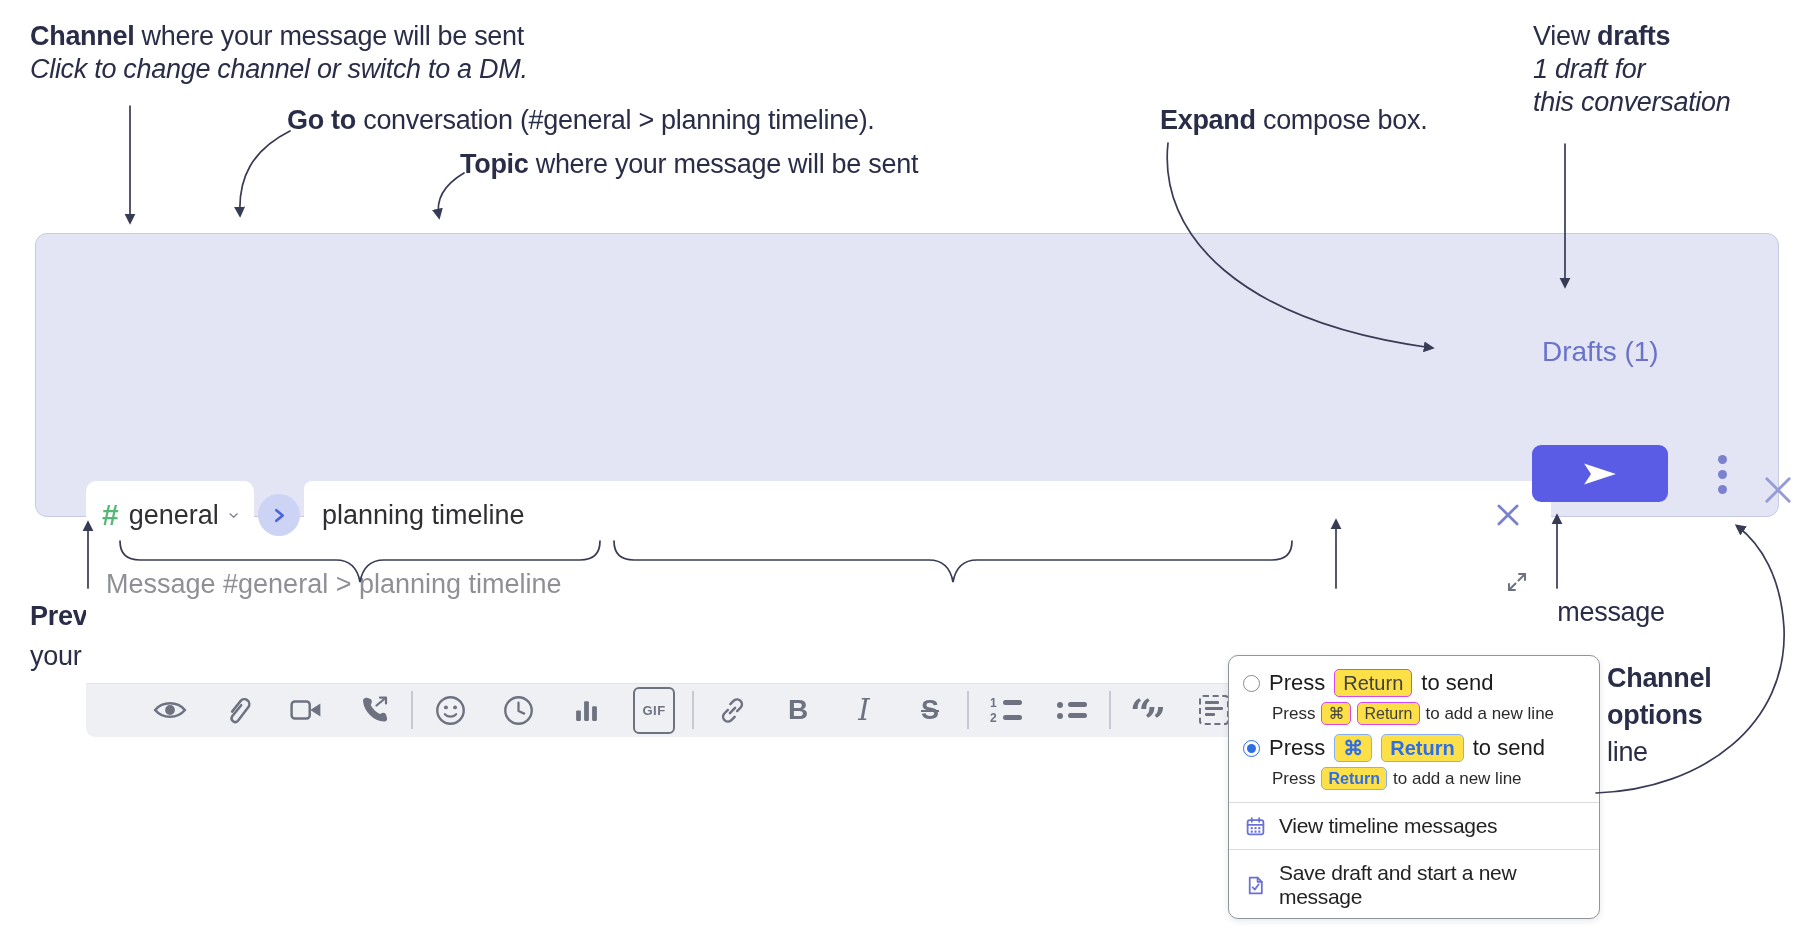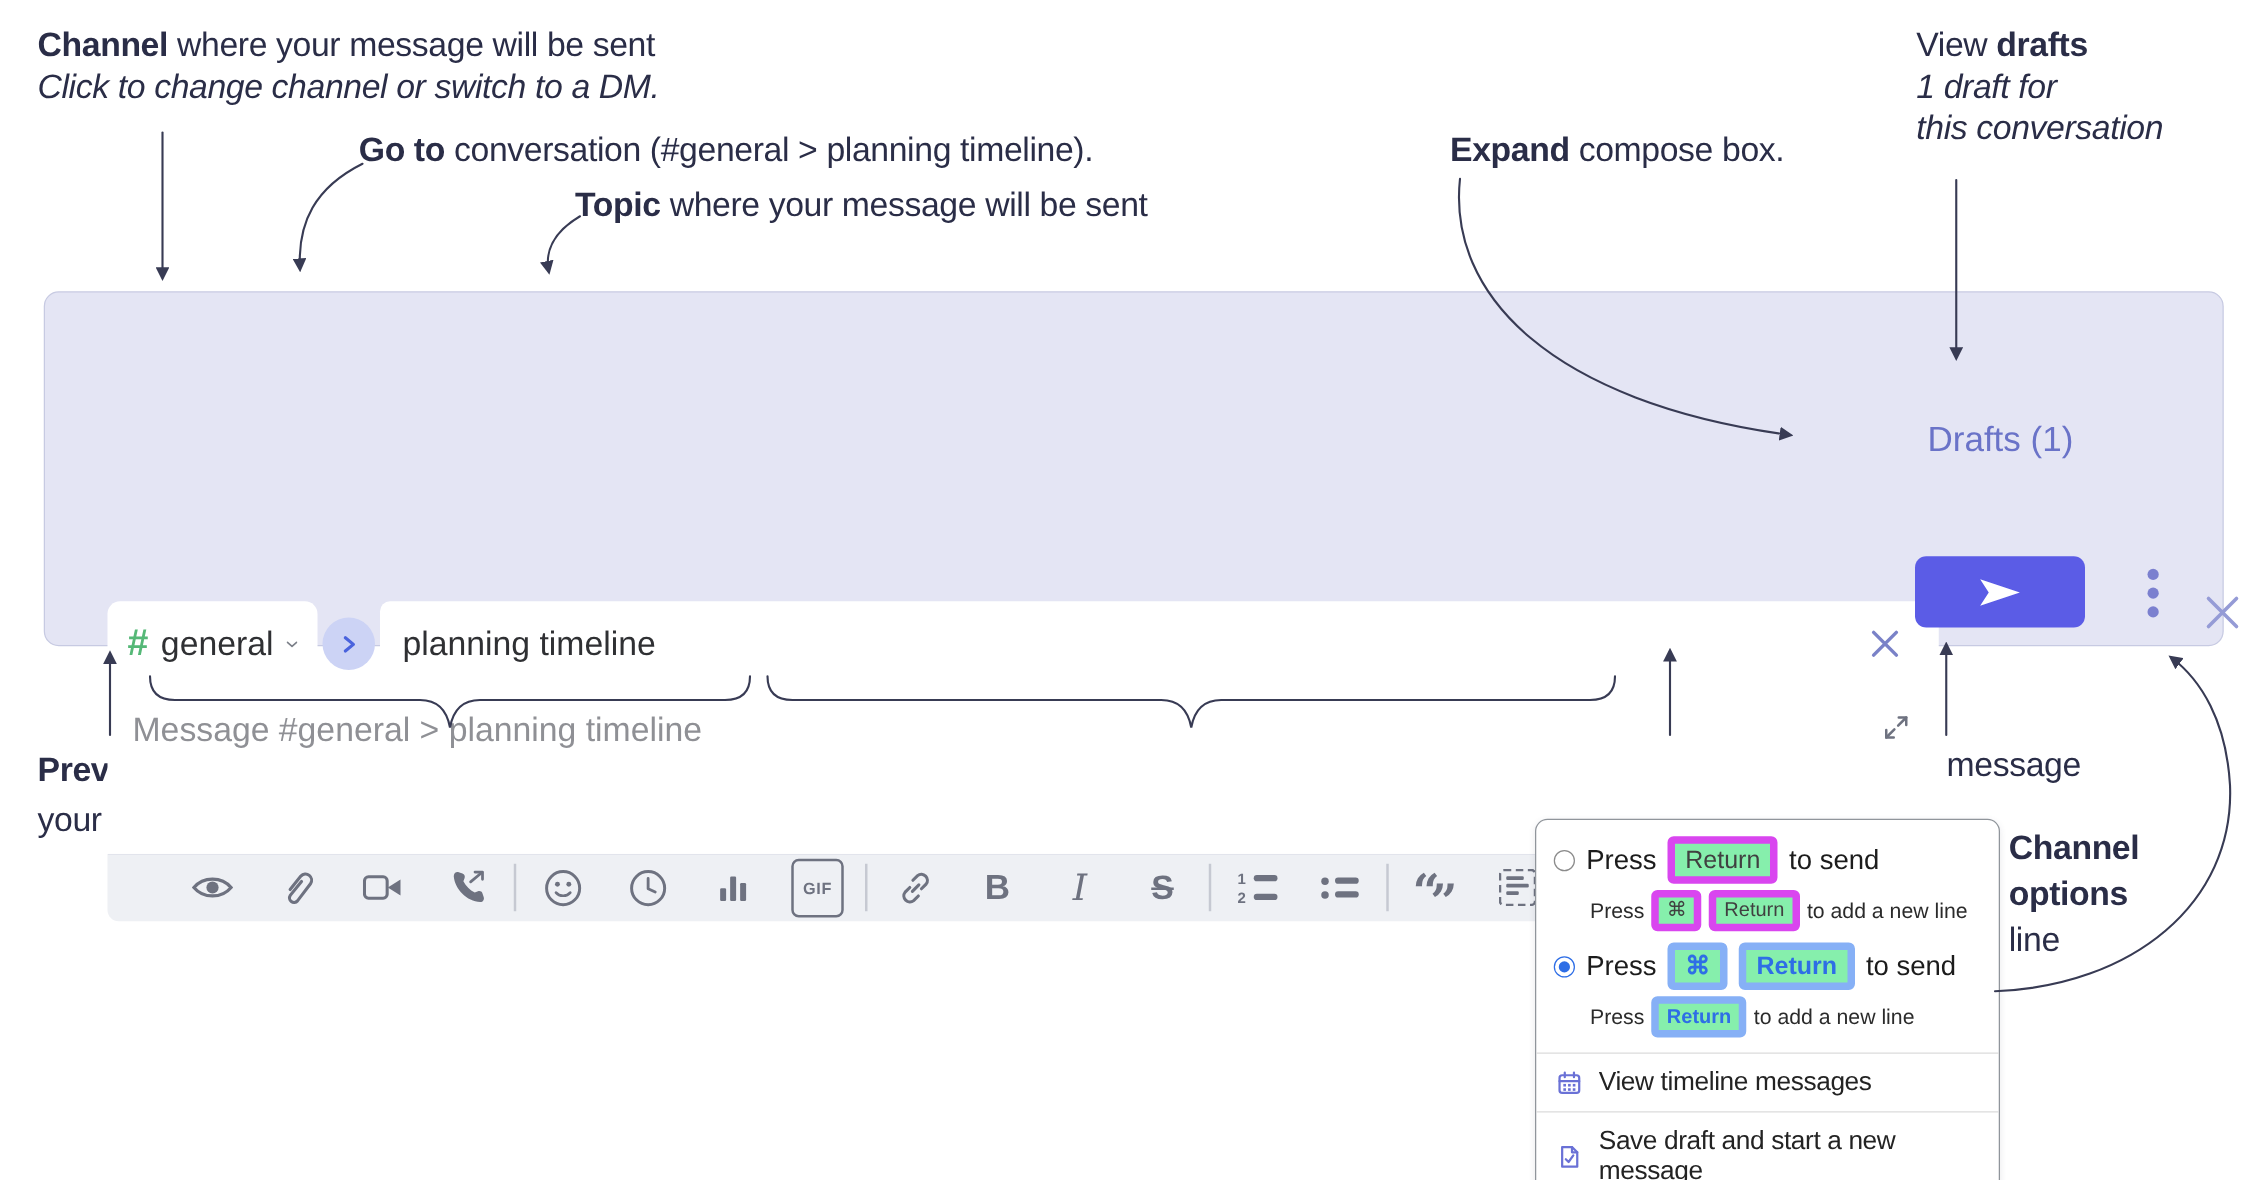--- a/index.html
+++ b/index.html
@@ -62,21 +62,21 @@
   #compose-options-btn i{width:9px;height:9px;border-radius:50%;background:#7b80cf;}
   
   #options-menu{position:absolute;left:1228px;top:655px;width:372px;background:#fff;border:1.5px solid #90959b;
                 border-radius:10px;box-sizing:border-box;box-shadow:0 2px 6px rgba(60,60,90,0.12);padding:10px 0 4px 0;}
   .opt-row{display:flex;align-items:center;gap:9px;padding:3px 14px;font-size:22px;color:#1c1c1c;}
   .opt-sub{display:flex;align-items:center;gap:6px;padding:2px 14px 6px 43px;font-size:17px;color:#2b2b2b;}
   .radio{width:17px;height:17px;border-radius:50%;border:1.5px solid #8b8b8b;box-sizing:border-box;flex:none;cursor:pointer;
          display:flex;align-items:center;justify-content:center;}
   .radio.sel{border-color:#2e6ee6;}
   .radio.sel i{width:9px;height:9px;border-radius:50%;background:#2e6ee6;}
-  .kbd{display:inline-block;border:6px solid #d946ef;border-radius:5px;background:#86efac;color:#404040;
+  .kbd{display:inline-block;border:1px solid #d946ef;border-radius:5px;background:#fde047;color:#404040;
        padding:0 8px;line-height:26px;font-size:20px;}
   .opt-sub .kbd{line-height:21px;font-size:16px;padding:0 6px;}
   .kbd.blue{border-color:#86b0f6;color:#2e6ee6;font-weight:600;}
   .menu-divider{height:1px;background:#dcdcdc;margin:6px 0;}
   .menu-item{display:flex;align-items:center;gap:13px;padding:5px 16px;font-size:21px;letter-spacing:-0.3px;
              color:#232323;cursor:pointer;}
   .menu-item svg{flex:none;}
   
   #overlay{position:absolute;left:0;top:0;width:1814px;height:944px;pointer-events:none;z-index:6;}
 </style>

